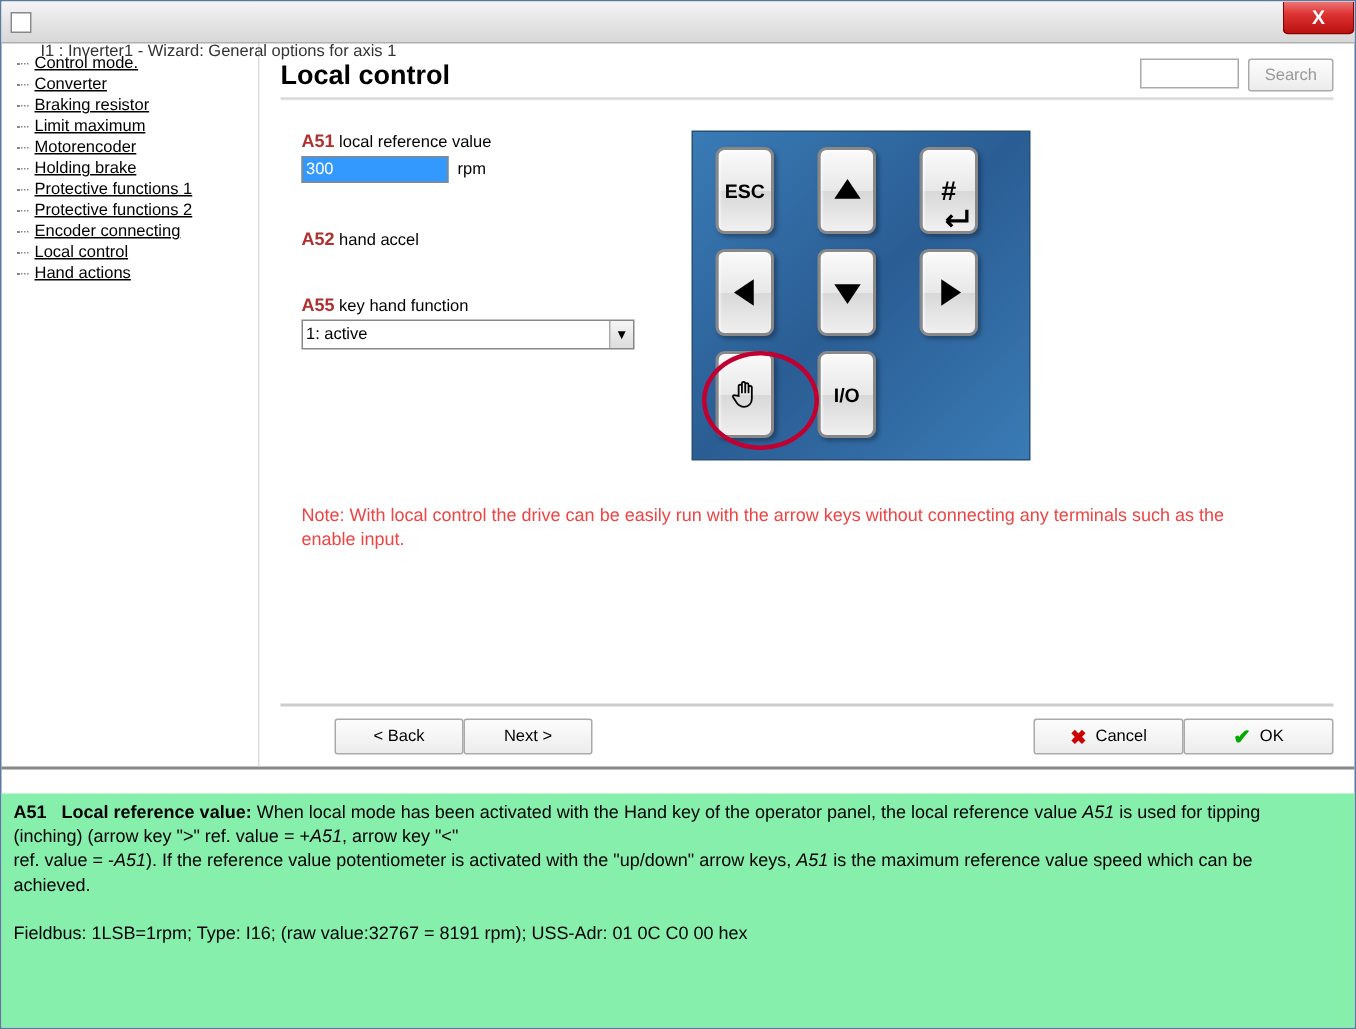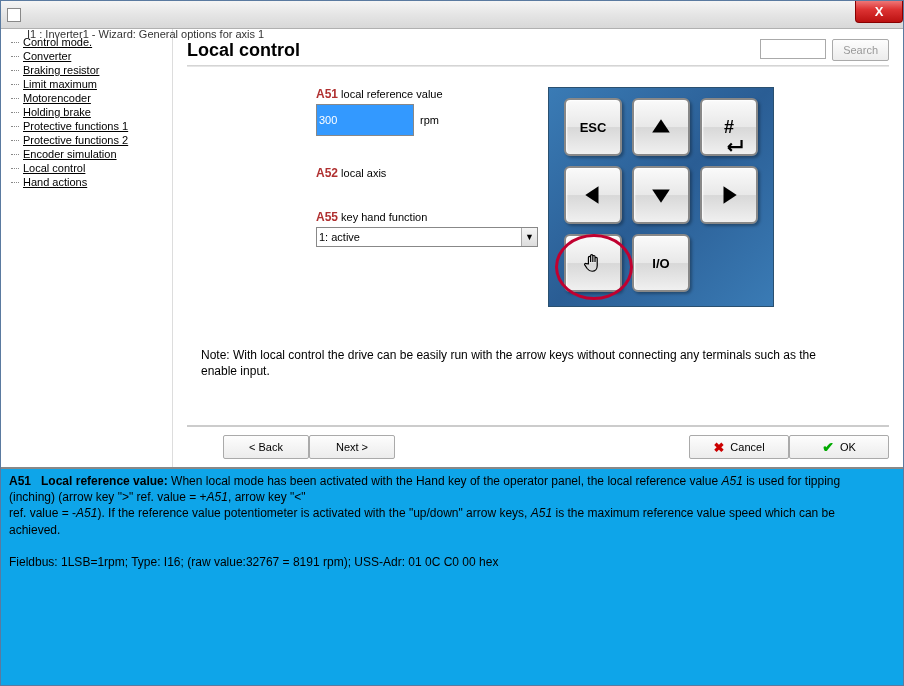--- a/index.html
+++ b/index.html
@@ -112,34 +112,34 @@
     display:inline-flex; align-items:center; justify-content:center; gap:6px;
   }
   .btn.disabled { color:#999; }
   .divider {
     height: 2px;
     background: linear-gradient(to bottom, #ccc, #eee);
     margin-bottom: 20px;
   }
   .form-area {
     display: flex;
+    gap: 28px;
     align-items: flex-start;
     padding-left: 14px;
-    justify-content: center;
   }
   .fields { width: 232px; }
   .field {
     margin-bottom: 30px;
   }
   .field-label { margin-bottom: 3px; }
   .plabel { color: #B03030; font-weight: bold; font-size: 12px; }
   .pdesc { color: #000; font-size: 11px; }
   .field-row { display:flex; align-items:center; gap:6px; }
   .num-input {
-    width: 98px; height: 32px;
+    width: 98px; height: 18px;
     border: 1px solid #888;
     font-size: 11px; padding: 0 2px;
     background:#fff;
   }
   .num-input.highlight {
     background: #3399ff;
     color: #fff;
   }
   .unit { font-size: 11px; }
   .combo {
@@ -169,71 +169,72 @@
     position:relative;
   }
   .keypad-grid {
     display: grid;
     grid-template-columns: repeat(3, 58px);
     grid-template-rows: repeat(3, 58px);
     gap: 10px;
     justify-content: center;
   }
   .key {
-    width:58px; height:58px;
+    width:39px; height:58px;
     background: linear-gradient(to bottom, #fafafa 0%, #e8e8e8 50%, #d8d8d8 51%, #f0f0f0 100%);
     border: 2px solid #888;
     border-radius: 6px;
     box-shadow: inset 1px 1px 2px #fff, 2px 2px 3px rgba(0,0,0,0.3);
     display:flex; align-items:center; justify-content:center;
     font-size: 13px;
     font-weight: bold;
     font-family: Arial, sans-serif;
   }
   .key svg { width:22px; height:22px; }
   .key.blank { visibility:hidden; }
   .hand-circle {
     position:absolute;
     left: 6px; bottom: 6px;
     width: 78px; height: 66px;
     border: 3px solid #c00030;
     border-radius: 50%;
     pointer-events:none;
   }
   .note {
-    margin-top: 40px;
+    margin-top: 28px;
     padding-left: 14px;
     padding-right: 60px;
-    color: #000000;
+    color: #ef4444;
     font-size: 12px;
     line-height: 1.35;
   }
   .nav-row {
     margin-top: auto;
     border-top: 2px solid #ccc;
     padding-top: 8px;
     display:flex;
     align-items:center;
   }
   .nav-row .spacer { flex:1; }
   .nav-btn {
     width: 86px;
     height: 24px;
   }
   .nav-btn.wide { width: 100px; }
   .x-mark { color:#c00; font-weight:bold; font-size:13px; }
   .check-mark { color:#0a0; font-weight:bold; font-size:14px; }
   .helppane {
-    height: 216px;
+    height: 156px;
     padding: 4px 20px 4px 8px;
     font-size: 12px;
     line-height: 1.35;
     overflow-y: scroll;
-    background:#0ea5e9;
+    background:#86efac;
     position:relative;
+    margin-top:16px;
   }
   .help-bold { font-weight: bold; }
   .help-i { font-style: italic; }
 </style>
 </head>
 <body>
 
 <div class="window">
   <div class="titlebar">
     <div class="titlebar-icon"></div>
@@ -246,21 +247,21 @@
   <div class="upper">
     <div class="sidebar">
       <div class="tree-item">Control mode.</div>
       <div class="tree-item">Converter</div>
       <div class="tree-item">Braking resistor</div>
       <div class="tree-item">Limit maximum</div>
       <div class="tree-item">Motorencoder</div>
       <div class="tree-item">Holding brake</div>
       <div class="tree-item">Protective functions 1</div>
       <div class="tree-item">Protective functions 2</div>
-      <div class="tree-item">Encoder simulation</div>
+      <div class="tree-item">Encoder connecting</div>
       <div class="tree-item">Local control</div>
       <div class="tree-item">Hand actions</div>
     </div>
 
     <div class="content">
       <div class="header-row">
         <div class="page-title">Local control</div>
         <div class="search-wrap">
           <input class="search-input" type="text" style="">
           <button class="btn disabled">Search</button>
@@ -277,21 +278,21 @@
             </div>
             <div class="field-row">
               <input class="num-input highlight" value="300" style="">
               <span class="unit">rpm</span>
             </div>
           </div>
 
           <div class="field">
             <div class="field-label">
               <span class="plabel">A52</span>
-              <span class="pdesc">local axis</span>
+              <span class="pdesc">hand accel</span>
             </div>
           </div>
 
           <div class="field">
             <div class="field-label">
               <span class="plabel">A55</span>
               <span class="pdesc">key hand function</span>
             </div>
             <div class="combo-wrap">
               <input class="combo" readonly="" value="1: active" style="">

